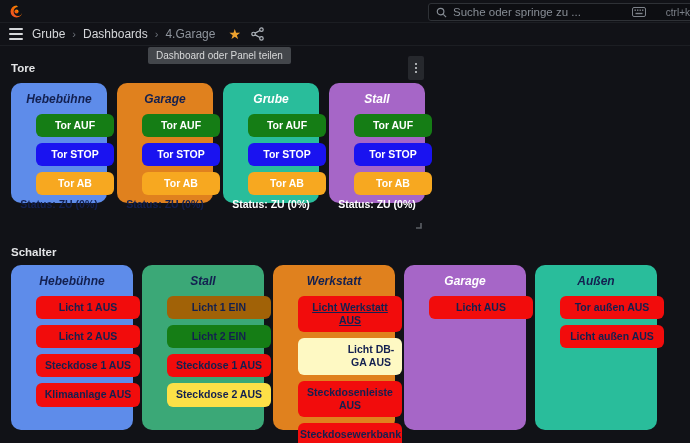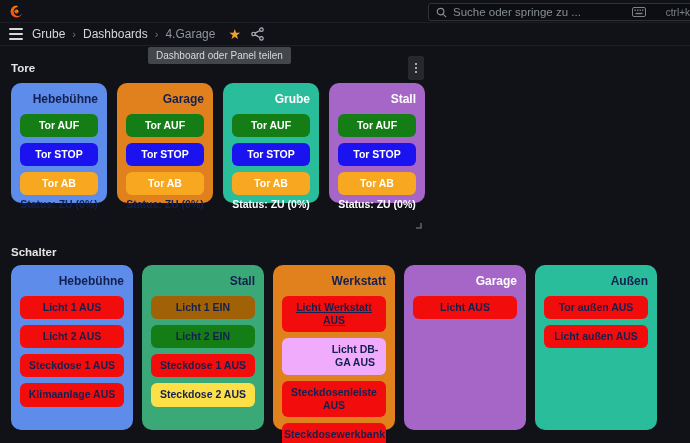--- a/index.html
+++ b/index.html
@@ -60,23 +60,23 @@
   .resize-handle { position:absolute; left:415px; top:-24px; color:#5c6066; }
   .panel-row { display:flex; padding-left:11px; margin-top:9px; }
   .sec-tore .panel-row { gap:10px; }
   .sec-schalter .panel-row { gap:9px; margin-top:7px; }
   .panel {
     border-radius:10px; padding:5px 9px 6px 9px;
     display:flex; flex-direction:column;
   }
   .sec-tore .panel { width:96px; height:120px; }
   .sec-schalter .panel { width:122px; height:165px; }
-  .panel-title { text-align:right; font-size:12px; font-weight:bold; margin:4px 0 5px; }
+  .panel-title { text-align:center; font-size:12px; font-weight:bold; margin:4px 0 5px;font-style:italic; }
   .ctl-btn {
-    border:none; border-radius:6px; margin:3px 0; padding:5px 2px;
+    border:none; border-radius:6px; margin:3px 16px; padding:5px 2px;
     font-family:inherit; font-size:10.5px; font-weight:bold; line-height:1.25;
     text-align:center; cursor:pointer; width:100%;
   }
   .panel-status {
     margin-top:auto; text-align:center; font-size:10.5px; font-weight:bold;
     white-space:nowrap; padding-bottom:2px;
   }
 </style>
 </head>
 <body>
@@ -198,21 +198,21 @@
       <div class="panel" style="background: rgb(59, 168, 119);">
         <div class="panel-title" style="color: rgb(19, 32, 80);">Stall</div>
         <button class="ctl-btn" style="background: #a16207; color: rgb(19, 32, 80);">Licht 1 EIN</button>
         <button class="ctl-btn" style="background: rgb(21, 125, 21); color: rgb(19, 32, 80);">Licht 2 EIN</button>
         <button class="ctl-btn" style="background: rgb(242, 12, 12); color: rgb(19, 32, 80);">Steckdose 1 AUS</button>
         <button class="ctl-btn" style="background: #fde047; color: rgb(19, 32, 80);">Steckdose 2 AUS</button>
       </div>
       <div class="panel" style="background: rgb(224, 129, 30);">
         <div class="panel-title" style="color: rgb(19, 32, 80);">Werkstatt</div>
         <button class="ctl-btn" style="background: rgb(242, 12, 12); color: rgb(19, 32, 80); text-decoration: underline;">Licht Werkstatt AUS</button>
-        <button class="ctl-btn" style="background: #f0abfc; color: rgb(19, 32, 80); padding-left: 44px;">Licht DB-GA AUS</button>
+        <button class="ctl-btn" style="background: #fef9c3; color: rgb(19, 32, 80); padding-left: 44px;">Licht DB-GA AUS</button>
         <button class="ctl-btn" style="background: rgb(242, 12, 12); color: rgb(19, 32, 80);">Steckdosenleiste AUS</button>
         <button class="ctl-btn" style="background: rgb(242, 12, 12); color: rgb(19, 32, 80);">Steckdosewerkbank AUS</button>
       </div>
       <div class="panel" style="background: rgb(166, 102, 199);">
         <div class="panel-title" style="color: rgb(255, 255, 255);">Garage</div>
         <button class="ctl-btn" style="background: rgb(242, 12, 12); color: rgb(19, 32, 80);">Licht AUS</button>
       </div>
       <div class="panel" style="background: rgb(41, 189, 155);">
         <div class="panel-title" style="color: rgb(19, 32, 80);">Außen</div>
         <button class="ctl-btn" style="background: rgb(242, 12, 12); color: rgb(19, 32, 80);">Tor außen AUS</button>

